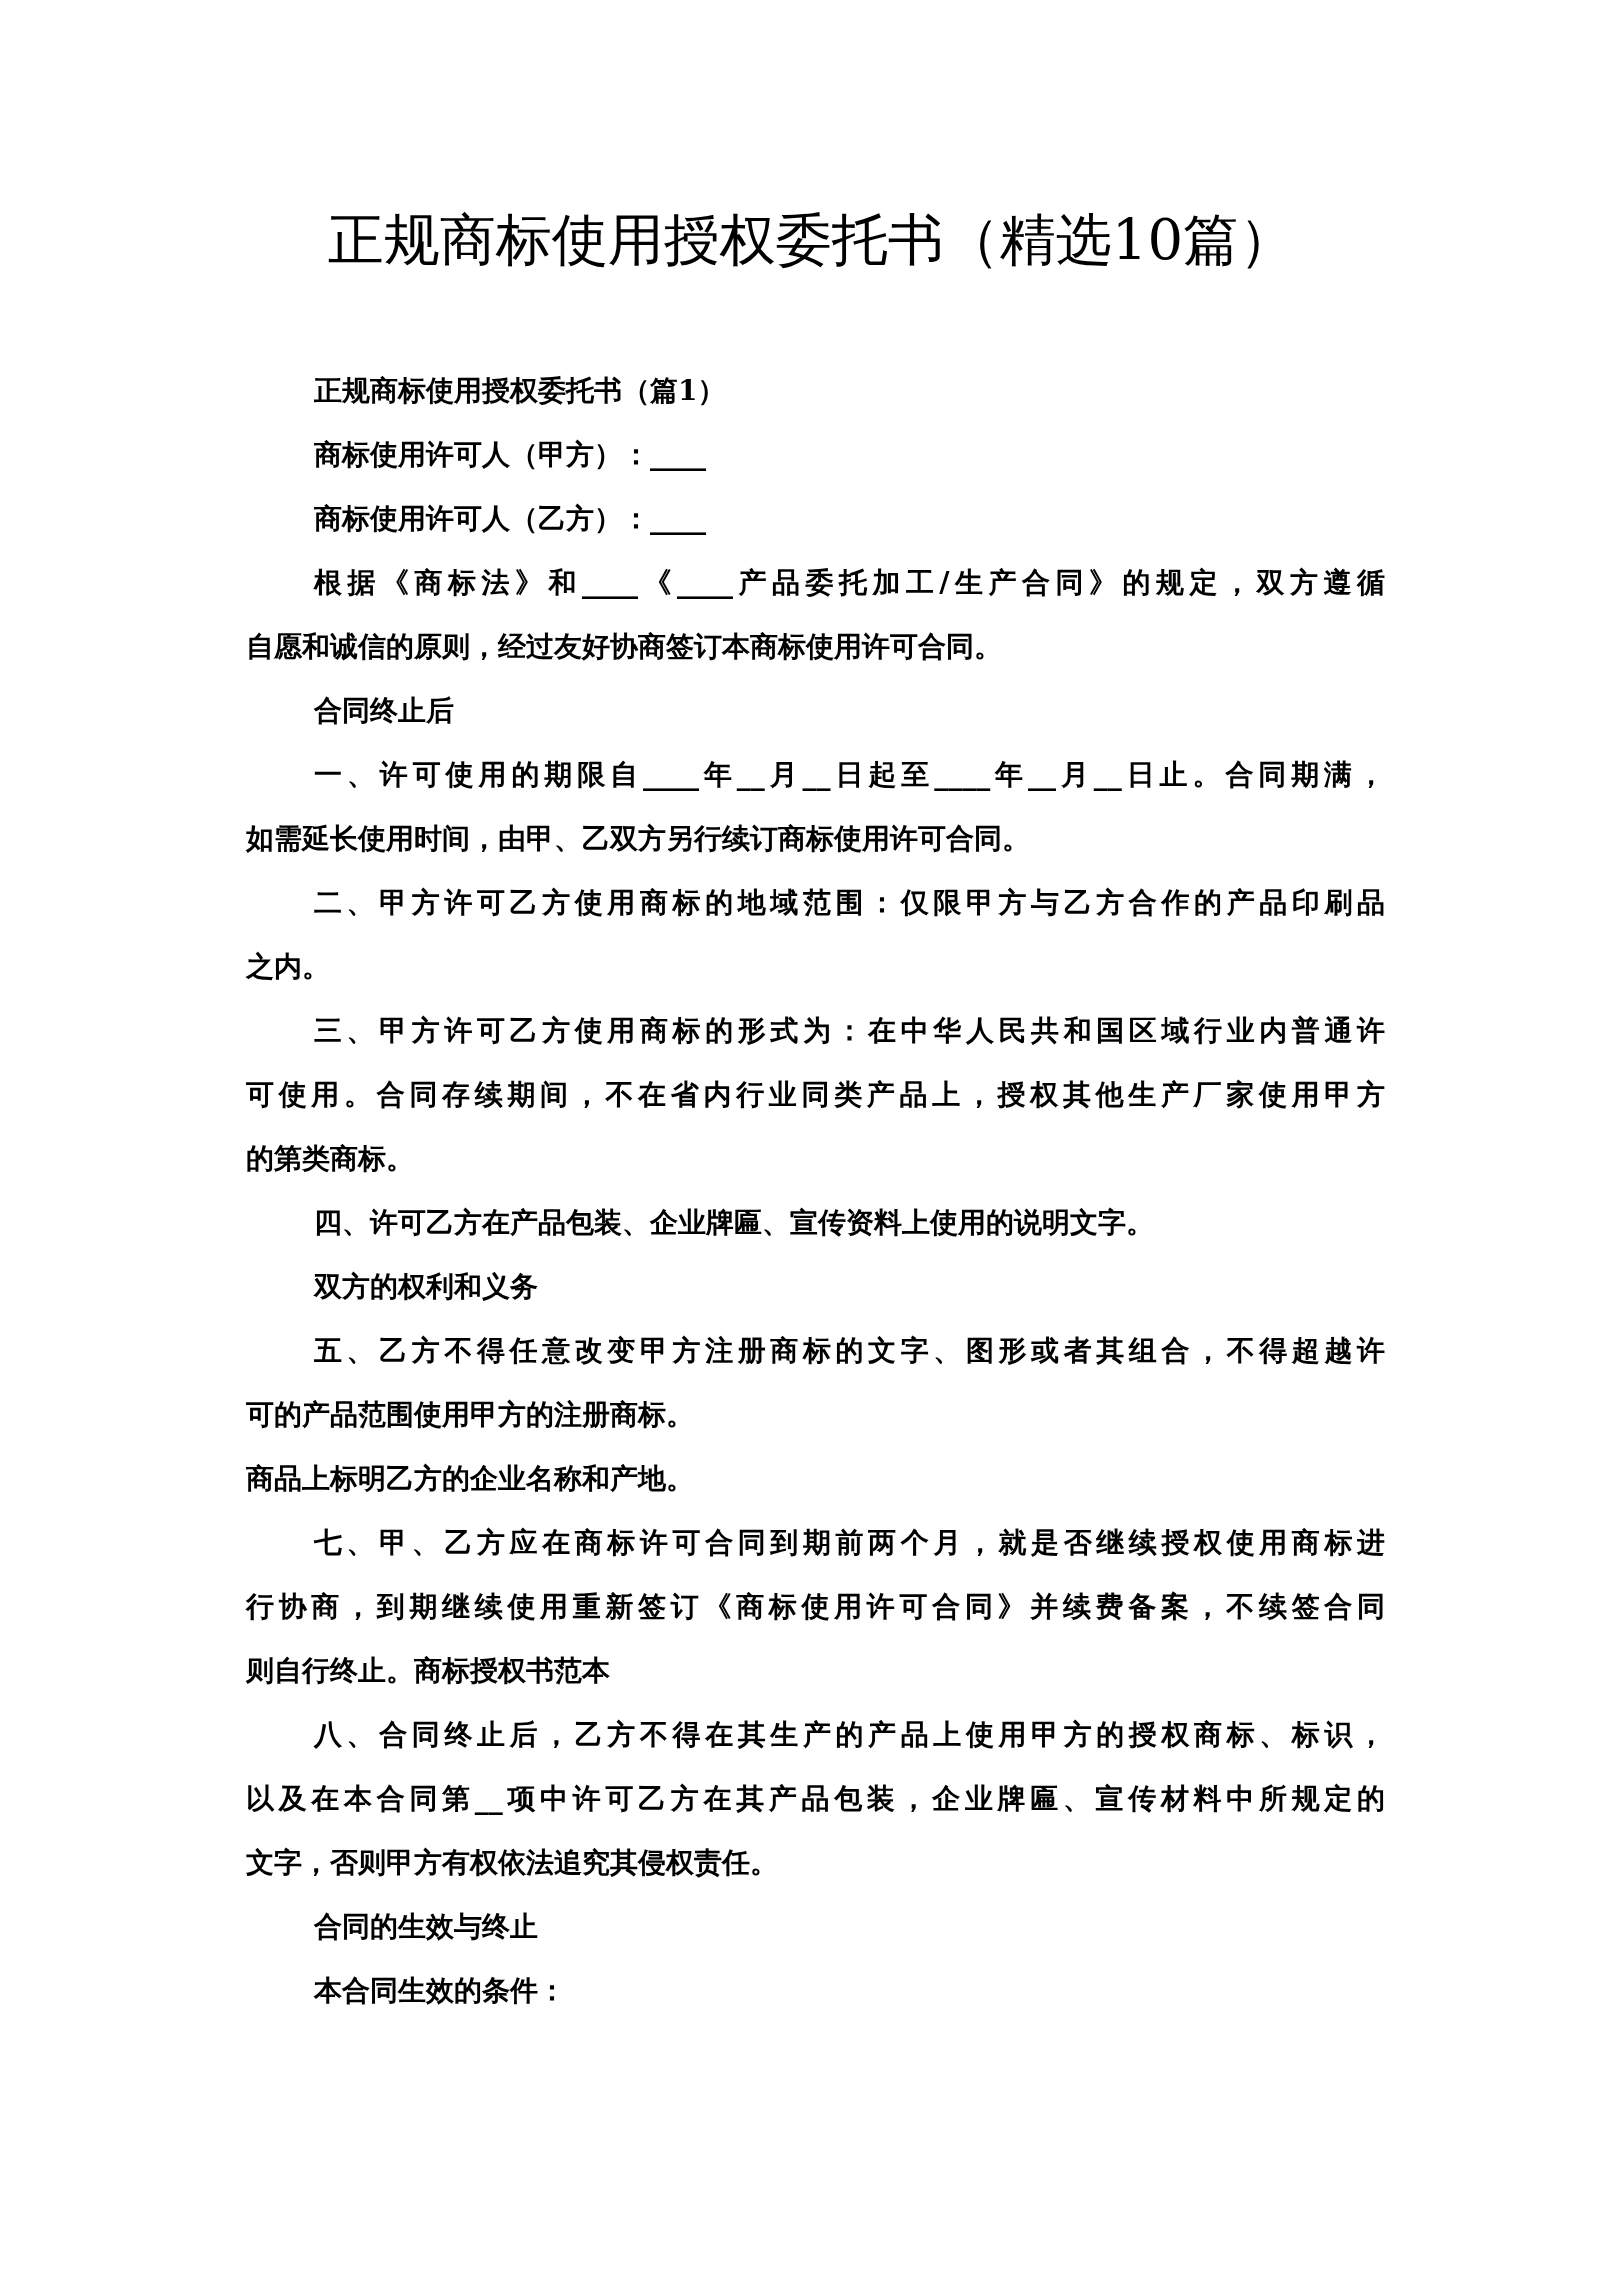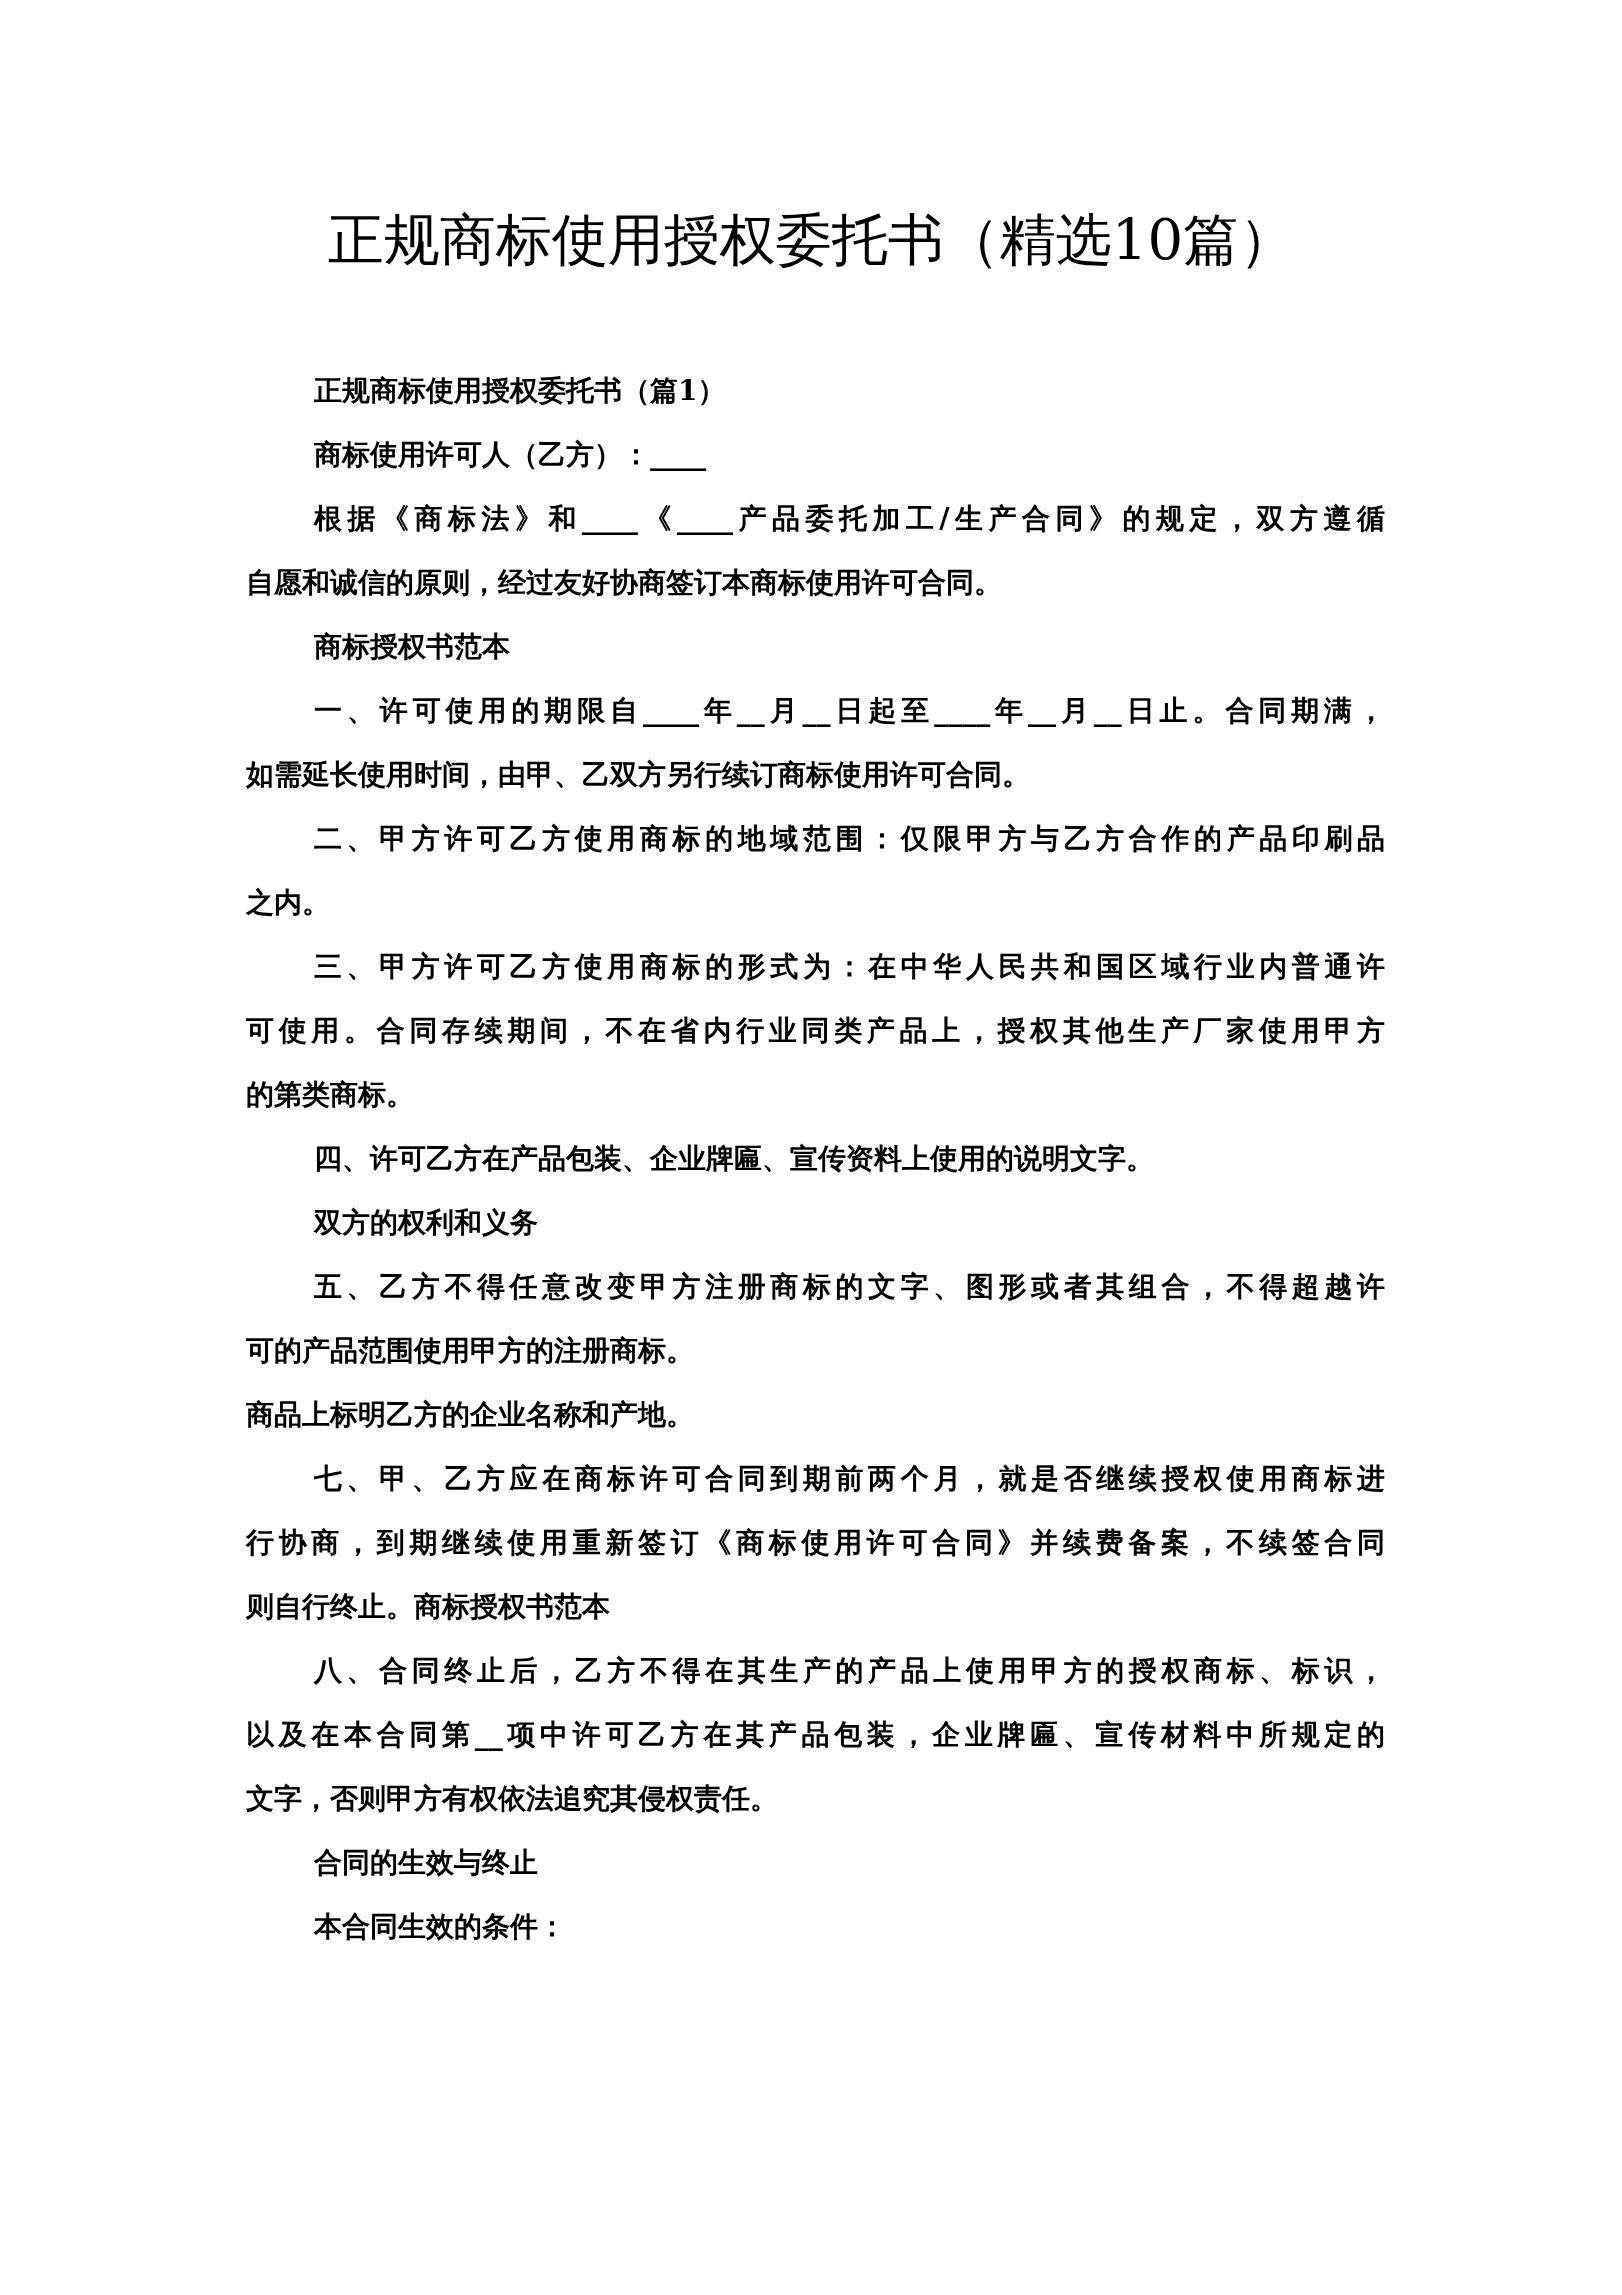--- a/index.html
+++ b/index.html
@@ -62,24 +62,25 @@
     }
   </style>
 </head>
 <body>
 
 <div class="page">
   <h1 class="doc-title">正规商标使用授权委托书（精选10篇）</h1>
 
   <div class="body">
     <span class="line short indent">正规商标使用授权委托书（篇1）</span>
+    <span class="line short indent">商标使用许可人（甲方）：____</span>
     <span class="line short indent">商标使用许可人（乙方）：____</span>
     <span class="line indent">根据《商标法》和____《____产品委托加工/生产合同》的规定，双方遵循</span>
     <span class="line short">自愿和诚信的原则，经过友好协商签订本商标使用许可合同。</span>
-    <span class="line short indent">商标授权书范本</span>
+    <span class="line short indent">合同终止后</span>
     <span class="line indent">一、许可使用的期限自____年__月__日起至____年__月__日止。合同期满，</span>
     <span class="line short">如需延长使用时间，由甲、乙双方另行续订商标使用许可合同。</span>
     <span class="line indent">二、甲方许可乙方使用商标的地域范围：仅限甲方与乙方合作的产品印刷品</span>
     <span class="line short">之内。</span>
     <span class="line indent">三、甲方许可乙方使用商标的形式为：在中华人民共和国区域行业内普通许</span>
     <span class="line">可使用。合同存续期间，不在省内行业同类产品上，授权其他生产厂家使用甲方</span>
     <span class="line short">的第类商标。</span>
     <span class="line short indent">四、许可乙方在产品包装、企业牌匾、宣传资料上使用的说明文字。</span>
     <span class="line short indent">双方的权利和义务</span>
     <span class="line indent">五、乙方不得任意改变甲方注册商标的文字、图形或者其组合，不得超越许</span>

